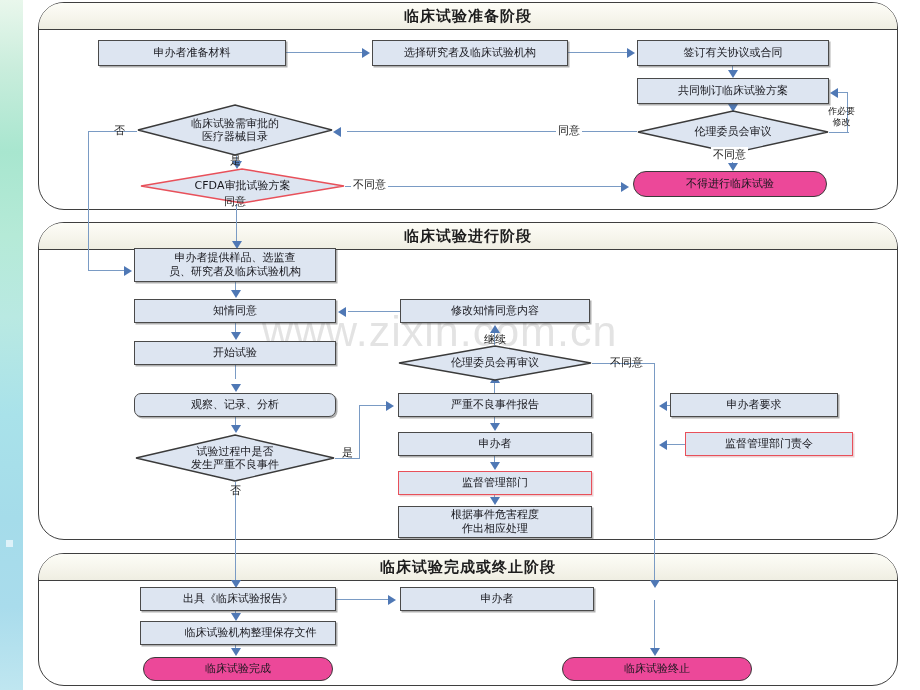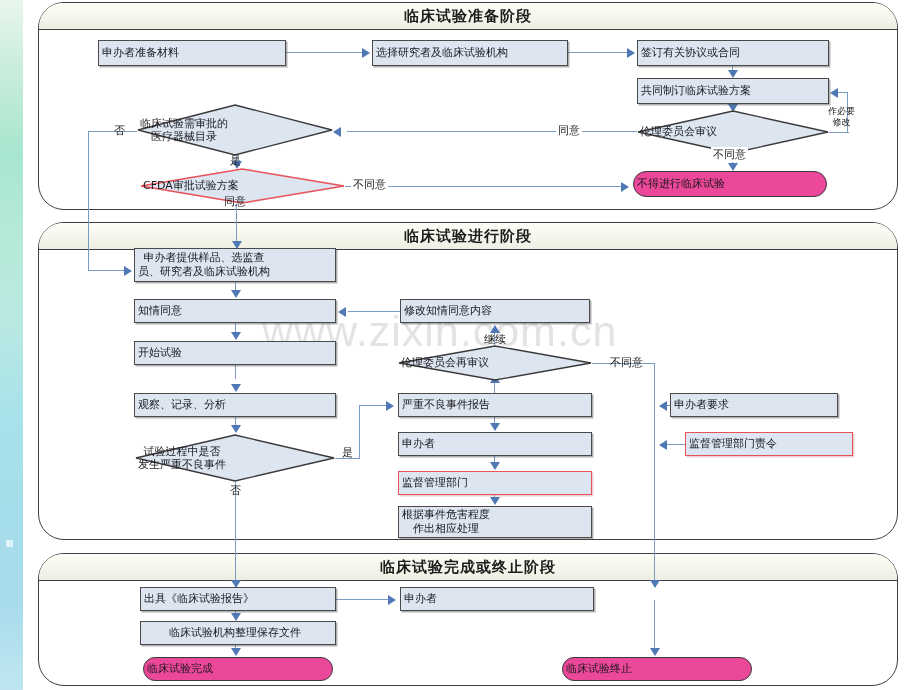--- a/index.html
+++ b/index.html
@@ -47,21 +47,21 @@
     background:linear-gradient(180deg,#fdfdf7 0%,#f6f5ec 55%,#efeee2 100%);
     border-bottom:1.6px solid #3f3f3f;
     border-radius:24px 24px 0 0;
     font-size:15px;color:#1d1d1d;font-weight:600;
     letter-spacing:1px;
   }
 
   
   .node{
     position:absolute;box-sizing:border-box;
-    display:flex;align-items:center;
+    display:flex;align-items:center;justify-content:center;
     text-align:center;
     font-size:11px;color:#17171d;line-height:1.25;
     z-index:4;
     padding:1px 3px;
   }
   .box{
     background:#dde5f1;
     border:1.4px solid #4a4a4a;
     box-shadow:1.5px 1.5px 0 rgba(80,80,80,.45);
   }
@@ -239,21 +239,21 @@
     <span>开始试验</span>
   </div>
 
   <div class="node diamond" style="left:398px;top:345px;width:194px;height:36px;">
     <svg class="dshape" viewBox="0 0 194 36" preserveAspectRatio="none">
       <polygon points="97,1 193,18 97,35 1,18" fill="#dde5f1" stroke="#3a3a3a" stroke-width="1.4"></polygon>
     </svg>
     <span class="dlabel">伦理委员会再审议</span>
   </div>
 
-  <div class="node box" style="left:134px;top:393px;width:202px;height:24px;">
+  <div class="node box" style="left:134px;top:393px;width:202px;height:24px;border-radius:7px;">
     <span>观察、记录、分析</span>
   </div>
 
   <div class="node diamond" style="left:135px;top:434px;width:200px;height:48px;">
     <svg class="dshape" viewBox="0 0 200 48" preserveAspectRatio="none">
       <polygon points="100,1 199,24 100,47 1,24" fill="#dde5f1" stroke="#3a3a3a" stroke-width="1.4"></polygon>
     </svg>
     <span class="dlabel" style="white-space:pre-line;">试验过程中是否
 发生严重不良事件</span>
   </div>

